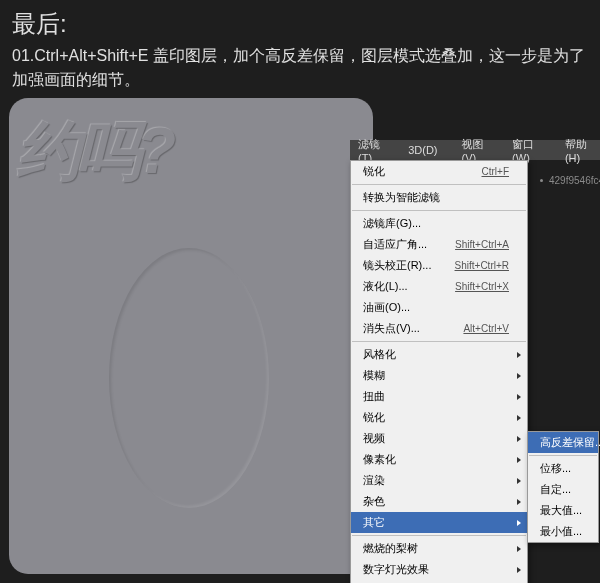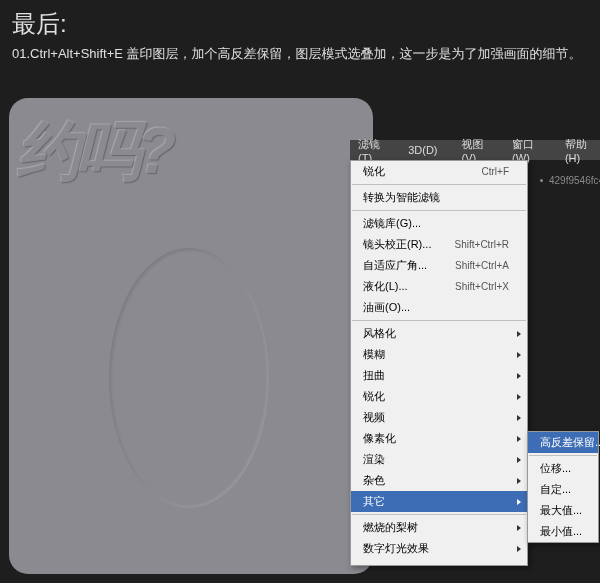--- a/index.html
+++ b/index.html
@@ -14,21 +14,21 @@
 .tutorial-text {
   color: #e0e0e0;
   padding: 8px 12px;
 }
 .heading {
   font-size: 24px;
   font-weight: normal;
   margin-bottom: 4px;
 }
 .instruction {
-  font-size: 13px;
+  font-size: 16px;
   line-height: 1.5;
 }
 .canvas-area {
   position: absolute;
   top: 98px;
   left: 9px;
   width: 364px;
   height: 476px;
   background: #8a8a90;
   overflow: hidden;
@@ -90,21 +90,21 @@
 }
 .menu-item.highlight {
   background: #3d6db5;
   color: #fff;
 }
 .menu-sep {
   height: 1px;
   background: #c0c0c0;
   margin: 2px 1px;
 }
-.shortcut { color: #555; font-size: 10px; }
+.shortcut { color: #555; font-size: 10px; text-decoration: underline; }
 .submenu-arrow {
   width: 0; height: 0;
   border-top: 3px solid transparent;
   border-bottom: 3px solid transparent;
   border-left: 4px solid #333;
   position: absolute;
   right: 6px;
 }
 .menu-item.highlight .submenu-arrow { border-left-color: #fff; }
 .submenu {
@@ -163,34 +163,38 @@
   </div>
   <div class="menu-sep"></div>
   <div class="menu-item">
       <span>转换为智能滤镜</span>
     </div>
   <div class="menu-sep"></div>
   <div class="menu-item">
       <span>滤镜库(G)...</span>
     </div>
   <div class="menu-item">
+    <span>自适应广角...</span>
+    <span class="shortcut">Shift+Ctrl+A</span>
+  </div>
+  <div class="menu-item">
     <span>镜头校正(R)...</span>
     <span class="shortcut">Shift+Ctrl+R</span>
   </div>
   <div class="menu-item">
-    <span>自适应广角...</span>
-    <span class="shortcut">Shift+Ctrl+A</span>
-  </div>
-  <div class="menu-item">
     <span>液化(L)...</span>
     <span class="shortcut">Shift+Ctrl+X</span>
   </div>
   <div class="menu-item">
       <span>油画(O)...</span>
     </div>
+  <div class="menu-item">
+    <span>消失点(V)...</span>
+    <span class="shortcut">Alt+Ctrl+V</span>
+  </div>
   <div class="menu-sep"></div>
   <div class="menu-item">
       <span>风格化</span>
       <span class="submenu-arrow"></span>
     </div>
   <div class="menu-item">
       <span>模糊</span>
       <span class="submenu-arrow"></span>
     </div>
   <div class="menu-item">

